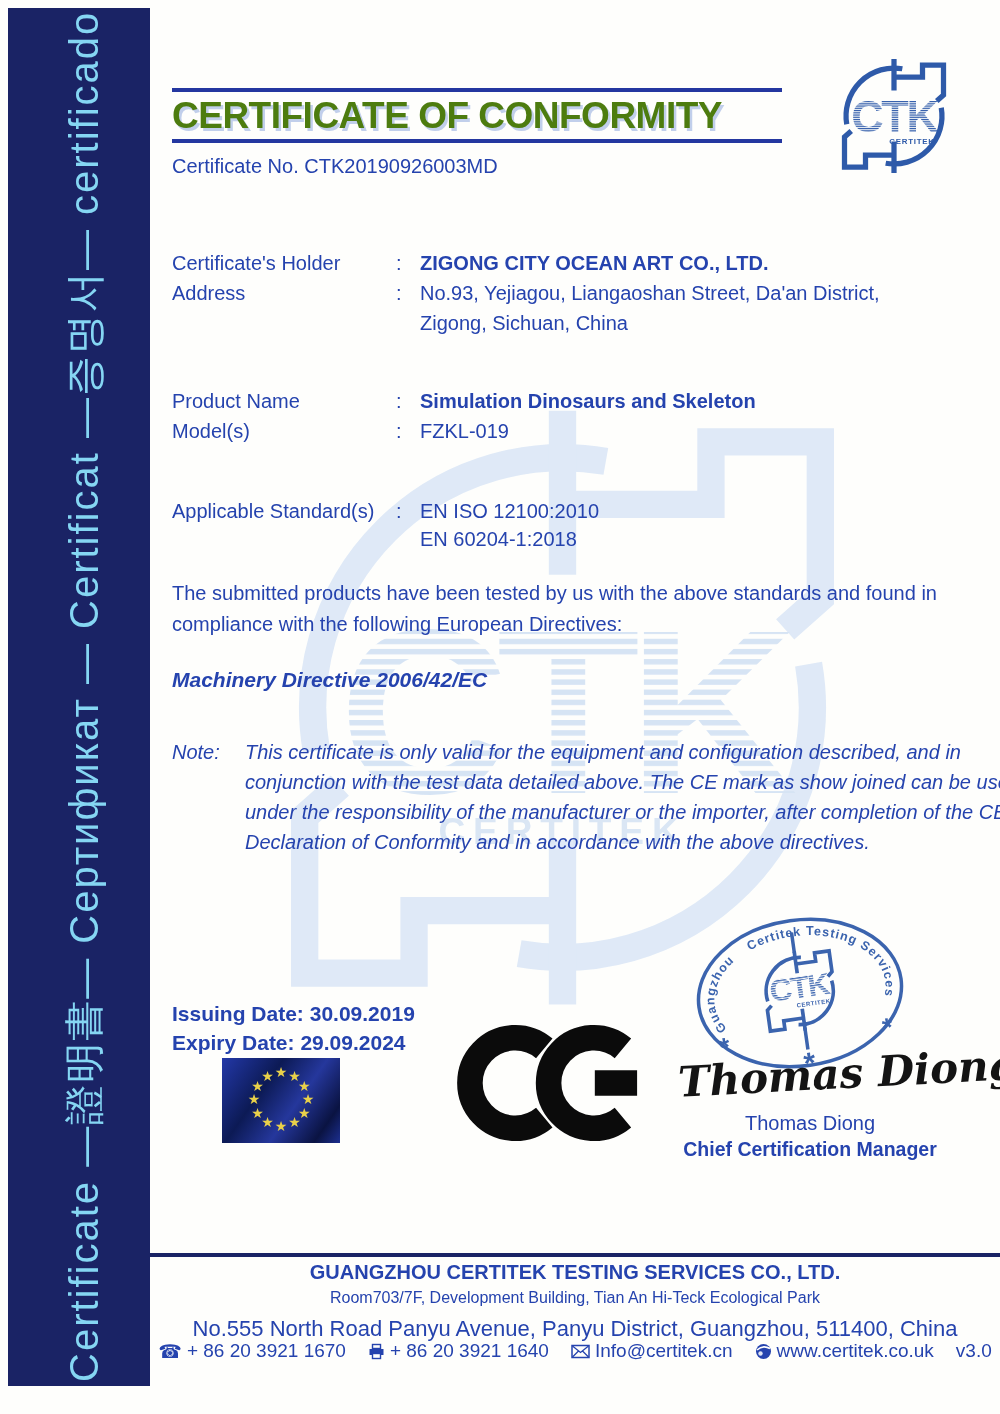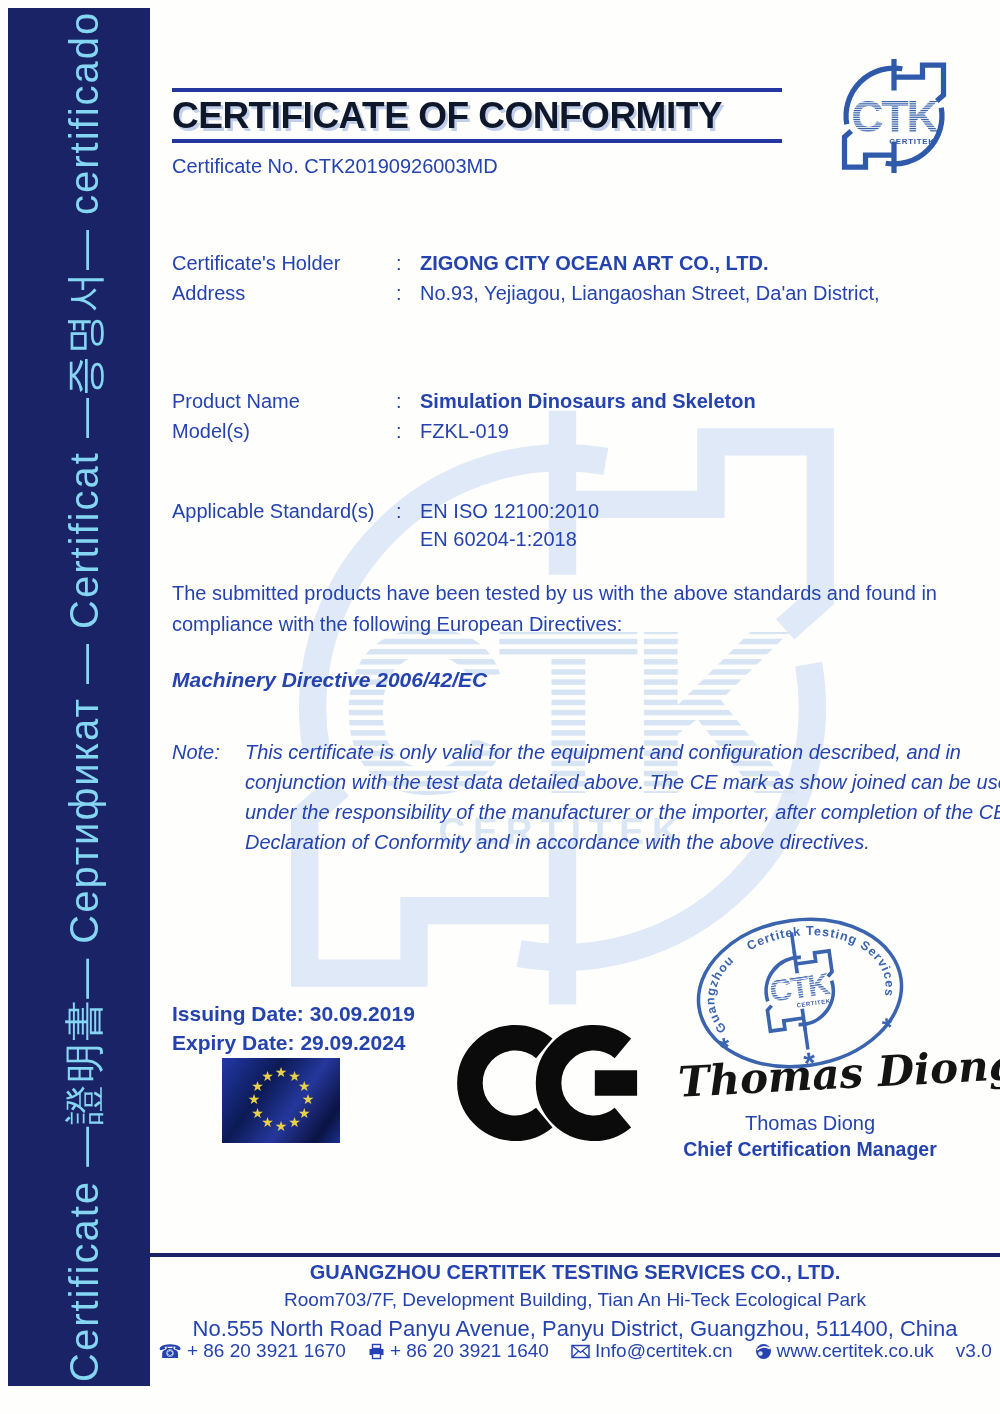--- a/index.html
+++ b/index.html
@@ -8,21 +8,21 @@
   
   .sidebar{position:absolute;left:8px;top:8px;width:142px;height:1378px;background:#1a2365;}
   .sidebar-text{position:absolute;left:50px;top:1374px;transform:rotate(-90deg);
         transform-origin:0 0;width:1365px;white-space:nowrap;font-size:40px;line-height:52px;
         color:#85d6f3;letter-spacing:2px;}
   
   .watermark{position:absolute;left:250px;top:395px;opacity:.55;}
   
   .rule{position:absolute;left:172px;width:610px;height:4px;background:#2437a0;}
   .rule1{top:88px}.rule2{top:139px}
-  .title{position:absolute;left:172px;top:95px;font-size:37px;font-weight:bold;color:#0f172a;
+  .title{position:absolute;left:172px;top:95px;font-size:37px;font-weight:bold;color:#4d7c0f;
         letter-spacing:-.5px;text-shadow:2.5px 2.5px 0 rgba(120,150,215,.45);white-space:nowrap;}
   .certno{position:absolute;left:172px;top:155px;font-size:20px;}
   .header-logo{position:absolute;left:834px;top:56px;}
   
   .row{position:absolute;left:172px;width:820px;height:26px;font-size:20px;}
   .row .lbl{position:absolute;left:0;}
   .row .col{position:absolute;left:224px;}
   .row .val{position:absolute;left:248px;white-space:nowrap;}
   .b{font-weight:bold;text-align:center;}
   .para{position:absolute;left:172px;font-size:20px;white-space:nowrap;}
@@ -40,21 +40,21 @@
   .sig-script{position:absolute;left:678px;top:1051px;width:260px;text-align:center;
         font-family:"DejaVu Serif",serif;font-style:italic;font-weight:bold;font-size:42px;
         color:#141414;transform:rotate(-3deg);white-space:nowrap;}
   .sig-name{position:absolute;left:690px;top:1112px;width:240px;text-align:center;font-size:20px;}
   .sig-title{position:absolute;left:660px;top:1138px;width:300px;text-align:center;
         font-size:19.5px;font-weight:bold;}
   
   .footer-rule{position:absolute;left:150px;top:1253px;width:850px;height:4px;background:#1a2365;}
   .f-line{position:absolute;left:150px;width:850px;text-align:center;}
   .f1{top:1261px;font-size:20px;font-weight:bold;}
-  .f2{top:1289px;font-size:19px;}
+  .f2{top:1289px;font-size:16px;}
   .f3{top:1316px;font-size:22px;}
   .f4{top:1340px;font-size:19px;display:flex;justify-content:center;align-items:center;gap:8px;}
   .f4 .grp{display:flex;align-items:center;gap:5px;margin:0 7px;}
   .glyph-icon{font-size:19px;line-height:19px;}
   .mini-svg{display:block;}
 </style>
 </head>
 <body>
 
 <svg width="0" height="0" style="position:absolute" aria-hidden="true">
@@ -106,20 +106,23 @@
   <div class="row" style="top:252px">
     <span class="lbl">Certificate's Holder</span>
     <span class="col">:</span>
     <span class="val b">ZIGONG CITY OCEAN ART CO., LTD.</span>
   </div>
   <div class="row" style="top:282px">
     <span class="lbl">Address</span>
     <span class="col">:</span>
     <span class="val">No.93, Yejiagou, Liangaoshan Street, Da'an District,</span>
   </div>
+  <div class="row" style="top:312px">
+    <span class="val">Zigong, Sichuan, China</span>
+  </div>
   <div class="row" style="top:390px">
     <span class="lbl">Product Name</span>
     <span class="col">:</span>
     <span class="val b">Simulation Dinosaurs and Skeleton</span>
   </div>
   <div class="row" style="top:420px">
     <span class="lbl">Model(s)</span>
     <span class="col">:</span>
     <span class="val">FZKL-019</span>
   </div>

